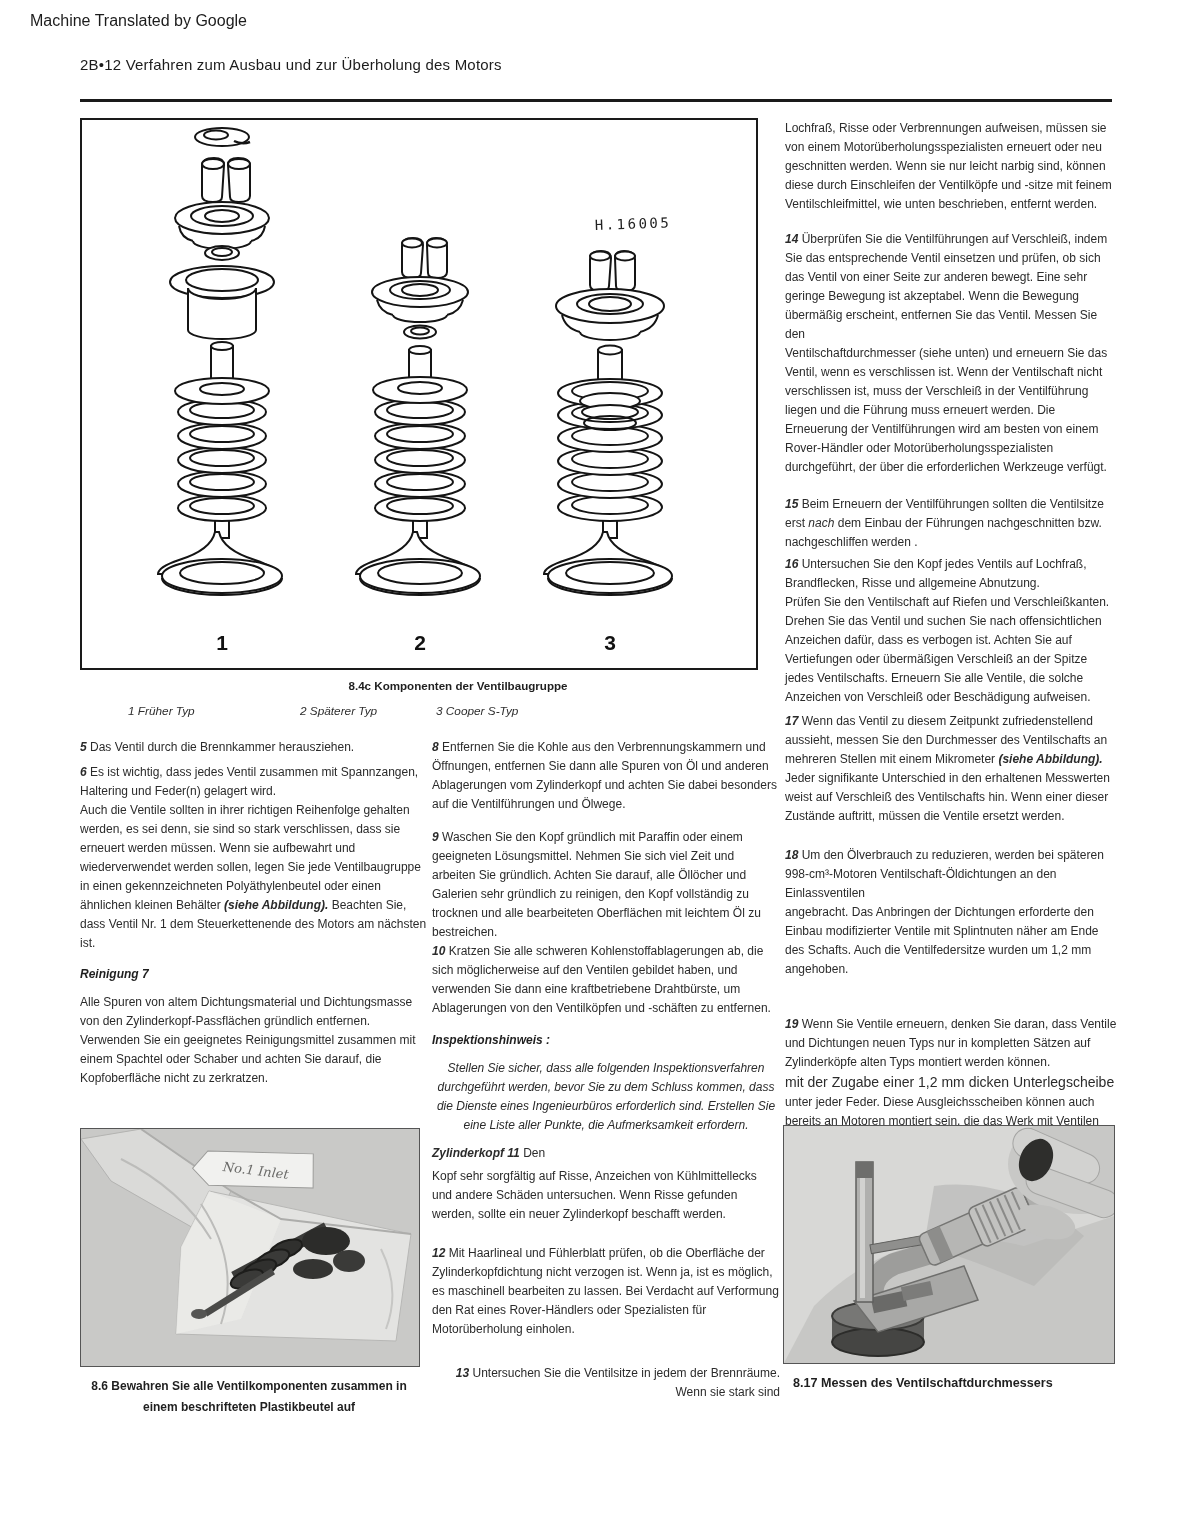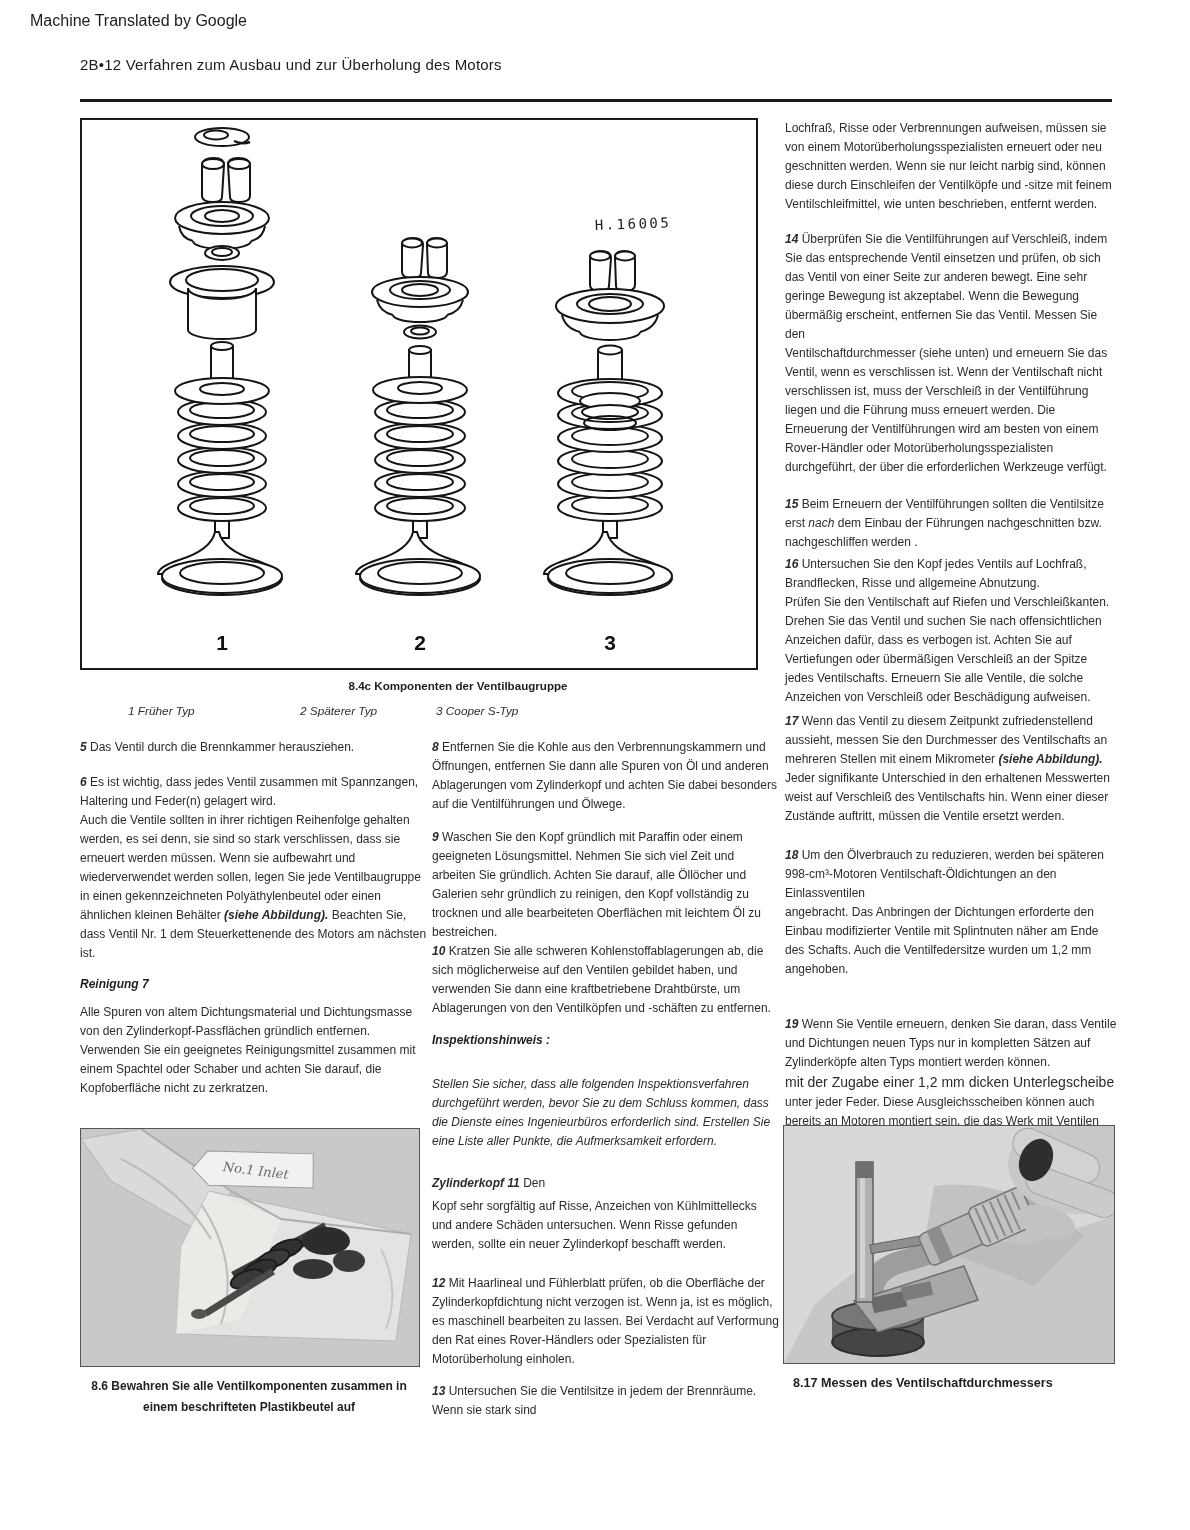--- a/index.html
+++ b/index.html
@@ -179,37 +179,37 @@
     </svg>
   </div>
 
   <div class="fig-caption">8.4c Komponenten der Ventilbaugruppe</div>
   <span class="fig-type t1">1 Früher Typ</span>
   <span class="fig-type t2">2 Späterer Typ</span>
   <span class="fig-type t3">3 Cooper S-Typ</span>
 
   <div class="col col-left">
       <p class="para"><span class="b">5 </span><span>Das Ventil durch die Brennkammer herausziehen.</span></p>
-      <p class="para" style="margin-top: 16px;"><span class="b">6 </span><span>Es ist wichtig, dass jedes Ventil zusammen mit Spannzangen,
+      <p class="para" style="margin-top: 6px;"><span class="b">6 </span><span>Es ist wichtig, dass jedes Ventil zusammen mit Spannzangen,
 Haltering und Feder(n) gelagert wird.
 Auch die Ventile sollten in ihrer richtigen Reihenfolge gehalten werden, es sei denn, sie sind so stark verschlissen, dass sie erneuert werden müssen. Wenn sie aufbewahrt und wiederverwendet werden sollen, legen Sie jede Ventilbaugruppe in einen gekennzeichneten Polyäthylenbeutel oder einen ähnlichen kleinen Behälter </span><span class="b">(siehe Abbildung).</span><span> Beachten Sie, dass Ventil Nr. 1 dem Steuerkettenende des Motors am nächsten ist.</span></p>
       <p class="para hbi" style="margin-top: 12px;"><span>Reinigung 7</span></p>
       <p class="para" style="margin-top: 9px;"><span>Alle Spuren von altem Dichtungsmaterial und Dichtungsmasse von den Zylinderkopf-Passflächen gründlich entfernen. Verwenden Sie ein geeignetes Reinigungsmittel zusammen mit einem Spachtel oder Schaber und achten Sie darauf, die Kopfoberfläche nicht zu zerkratzen.</span></p>
     </div>
   <div class="col col-mid">
       <p class="para"><span class="b">8 </span><span>Entfernen Sie die Kohle aus den Verbrennungskammern und Öffnungen, entfernen Sie dann alle Spuren von Öl und anderen Ablagerungen vom Zylinderkopf und achten Sie dabei besonders auf die Ventilführungen und Ölwege.</span></p>
       <p class="para" style="margin-top: 14px;"><span class="b">9 </span><span>Waschen Sie den Kopf gründlich mit Paraffin oder einem geeigneten Lösungsmittel. Nehmen Sie sich viel Zeit und arbeiten Sie gründlich. Achten Sie darauf, alle Öllöcher und Galerien sehr gründlich zu reinigen, den Kopf vollständig zu trocknen und alle bearbeiteten Oberflächen mit leichtem Öl zu bestreichen.</span></p>
       <p class="para"><span class="b">10 </span><span>Kratzen Sie alle schweren Kohlenstoffablagerungen ab, die sich möglicherweise auf den Ventilen gebildet haben, und verwenden Sie dann eine kraftbetriebene Drahtbürste, um Ablagerungen von den Ventilköpfen und -schäften zu entfernen.</span></p>
       <p class="para hbi" style="margin-top: 13px;"><span>Inspektionshinweis :</span></p>
-      <p class="para" style="margin-top: 25px;"><span class="i">Stellen Sie sicher, dass alle folgenden Inspektionsverfahren durchgeführt werden, bevor Sie zu dem Schluss kommen, dass die Dienste eines Ingenieurbüros erforderlich sind. Erstellen Sie eine Liste aller Punkte, die Aufmerksamkeit erfordern.</span></p>
-      <p class="para" style="margin-top: 23px;"><span class="b">Zylinderkopf 11 </span><span>Den</span></p>
+      <p class="para" style="margin-top: 9px; text-align: center;"><span class="i">Stellen Sie sicher, dass alle folgenden Inspektionsverfahren durchgeführt werden, bevor Sie zu dem Schluss kommen, dass die Dienste eines Ingenieurbüros erforderlich sind. Erstellen Sie eine Liste aller Punkte, die Aufmerksamkeit erfordern.</span></p>
+      <p class="para" style="margin-top: 9px;"><span class="b">Zylinderkopf 11 </span><span>Den</span></p>
       <p class="para" style="margin-top: 4px;"><span>Kopf sehr sorgfältig auf Risse, Anzeichen von Kühlmittellecks und andere Schäden untersuchen. Wenn Risse gefunden werden, sollte ein neuer Zylinderkopf beschafft werden.</span></p>
       <p class="para" style="margin-top: 20px;"><span class="b">12 </span><span>Mit Haarlineal und Fühlerblatt prüfen, ob die Oberfläche der Zylinderkopfdichtung nicht verzogen ist. Wenn ja, ist es möglich, es maschinell bearbeiten zu lassen. Bei Verdacht auf Verformung den Rat eines Rover-Händlers oder Spezialisten für
 Motorüberholung einholen.</span></p>
-      <p class="para" style="margin-top: 13px;"><span class="b">13 </span><span>Untersuchen Sie die Ventilsitze in jedem der Brennräume.
+      <p class="para" style="margin-top: 25px; text-align: right;"><span class="b">13 </span><span>Untersuchen Sie die Ventilsitze in jedem der Brennräume.
 Wenn sie stark sind</span></p>
     </div>
   <div class="col col-right">
       <p class="para"><span>Lochfraß, Risse oder Verbrennungen aufweisen, müssen sie von einem Motorüberholungsspezialisten erneuert oder neu geschnitten werden. Wenn sie nur leicht narbig sind, können diese durch Einschleifen der Ventilköpfe und -sitze mit feinem Ventilschleifmittel, wie unten beschrieben, entfernt werden.</span></p>
       <p class="para" style="margin-top: 16px;"><span class="b">14 </span><span>Überprüfen Sie die Ventilführungen auf Verschleiß, indem Sie das entsprechende Ventil einsetzen und prüfen, ob sich das Ventil von einer Seite zur anderen bewegt. Eine sehr geringe Bewegung ist akzeptabel. Wenn die Bewegung übermäßig erscheint, entfernen Sie das Ventil. Messen Sie den
 Ventilschaftdurchmesser (siehe unten) und erneuern Sie das Ventil, wenn es verschlissen ist. Wenn der Ventilschaft nicht verschlissen ist, muss der Verschleiß in der Ventilführung liegen und die Führung muss erneuert werden. Die Erneuerung der Ventilführungen wird am besten von einem Rover-Händler oder Motorüberholungsspezialisten durchgeführt, der über die erforderlichen Werkzeuge verfügt.</span></p>
       <p class="para" style="margin-top: 18px;"><span class="b">15 </span><span>Beim Erneuern der Ventilführungen sollten die Ventilsitze erst </span><span class="i">nach</span><span> dem Einbau der Führungen nachgeschnitten bzw. nachgeschliffen werden .</span></p>
       <p class="para" style="margin-top: 3px;"><span class="b">16 </span><span>Untersuchen Sie den Kopf jedes Ventils auf Lochfraß,
 Brandflecken, Risse und allgemeine Abnutzung.
 Prüfen Sie den Ventilschaft auf Riefen und Verschleißkanten. Drehen Sie das Ventil und suchen Sie nach offensichtlichen Anzeichen dafür, dass es verbogen ist. Achten Sie auf Vertiefungen oder übermäßigen Verschleiß an der Spitze jedes Ventilschafts. Erneuern Sie alle Ventile, die solche Anzeichen von Verschleiß oder Beschädigung aufweisen.</span></p>

